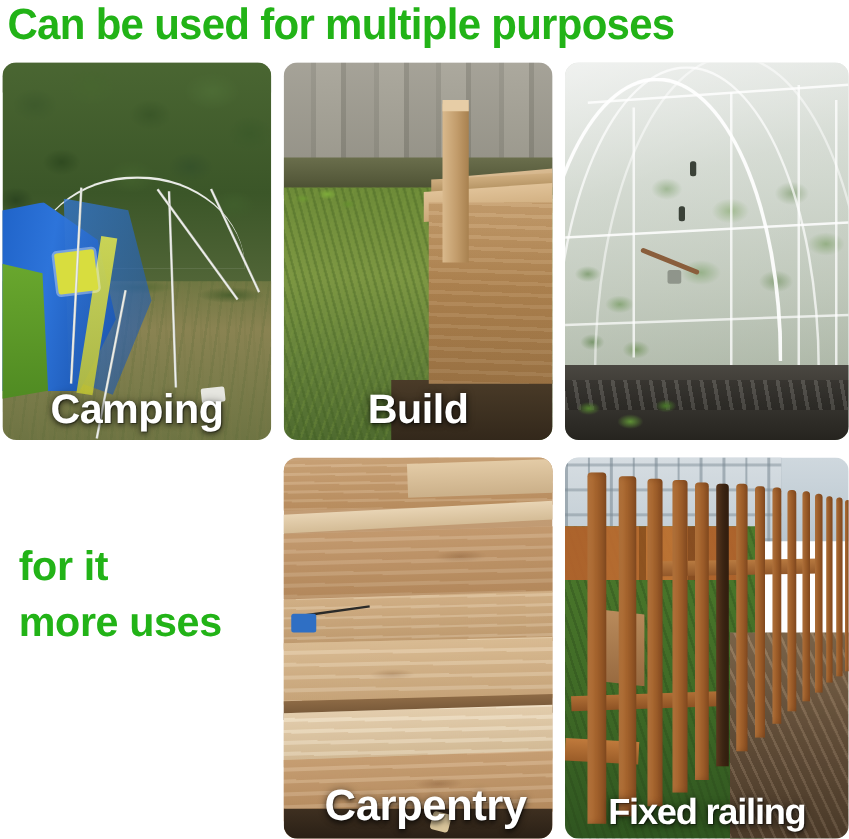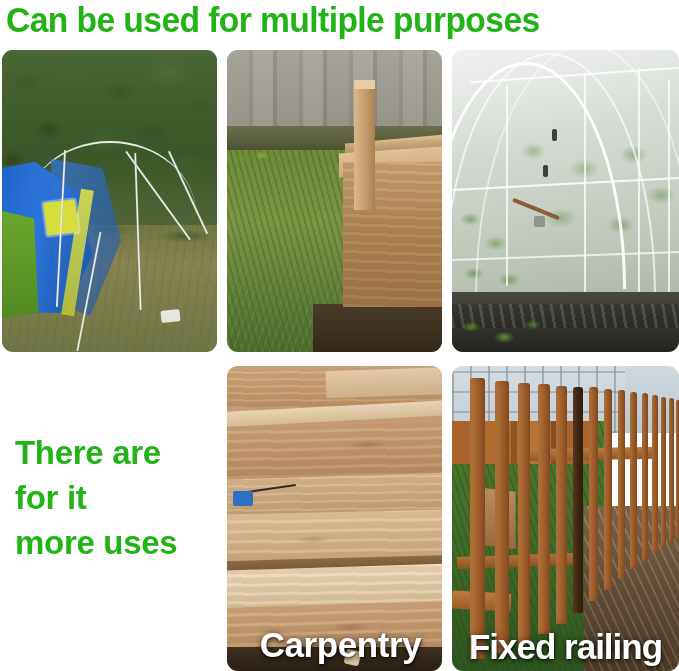--- a/index.html
+++ b/index.html
@@ -298,21 +298,20 @@
   .t5 .pk15{left:98.6%;top:11%;width:2%;height:45%;}
 </style>
 </head>
 <body>
 
 <div id="page">
 
   <div class="headline" style="color:#22b317;">Can be used for multiple purposes</div>
 
   <div class="side-copy" style="color:#22b317;">
-    <span>There are</span>
     <span>for it</span>
     <span>more uses</span>
   </div>
 
   <div class="tile t1">
     <div class="photo">
       <div class="layer sky"></div>
       <div class="layer forest"></div>
       <div class="layer field"></div>
       <div class="layer brush"></div>
@@ -322,37 +321,39 @@
       <div class="layer tent-fly"></div>
       <div class="layer tent-yellowstripe"></div>
       <div class="layer tent-panel"></div>
       <div class="layer pole g1"></div>
       <div class="layer pole g2"></div>
       <div class="layer pole g3"></div>
       <div class="layer pole g4"></div>
       <div class="layer pole g5"></div>
       <div class="layer litter"></div>
     </div>
+    <div class="tile-label" style="bottom:6px;font-size:33px;">Camping</div>
   </div>
 
   <div class="tile t2">
     <div class="photo">
       <div class="layer fence"></div>
       <div class="layer fence-tint"></div>
       <div class="layer mossbeam"></div>
       <div class="layer grass"></div>
       <div class="layer weeds"></div>
       <div class="layer soil"></div>
       <div class="layer board-inner"></div>
       <div class="layer rail2"></div>
       <div class="layer board-top"></div>
       <div class="layer board-front"></div>
       <div class="layer post"></div>
       <div class="layer post-top"></div>
     </div>
+    <div class="tile-label" style="bottom:6px;font-size:33px;">Build</div>
   </div>
 
   <div class="tile t3">
     <div class="photo">
       <div class="layer bg"></div>
       <div class="layer plants"></div>
       <div class="layer plants-left"></div>
       <div class="layer film"></div>
       <div class="hoop h3"></div>
       <div class="hoop h2"></div>
@@ -414,16 +415,16 @@
       <div class="picket pk7"></div>
       <div class="picket pk8"></div>
       <div class="picket pk9"></div>
       <div class="picket pk10"></div>
       <div class="picket pk11"></div>
       <div class="picket pk12"></div>
       <div class="picket pk13"></div>
       <div class="picket pk14"></div>
       <div class="picket pk15"></div>
     </div>
-    <div class="tile-label" style="bottom:4px;font-size:35px;letter-spacing:-1px;">Fixed railing</div>
+    <div class="tile-label" style="bottom:4px;font-size:29px;letter-spacing:-1px;">Fixed railing</div>
   </div>
 
 </div>
 
 </body></html>

